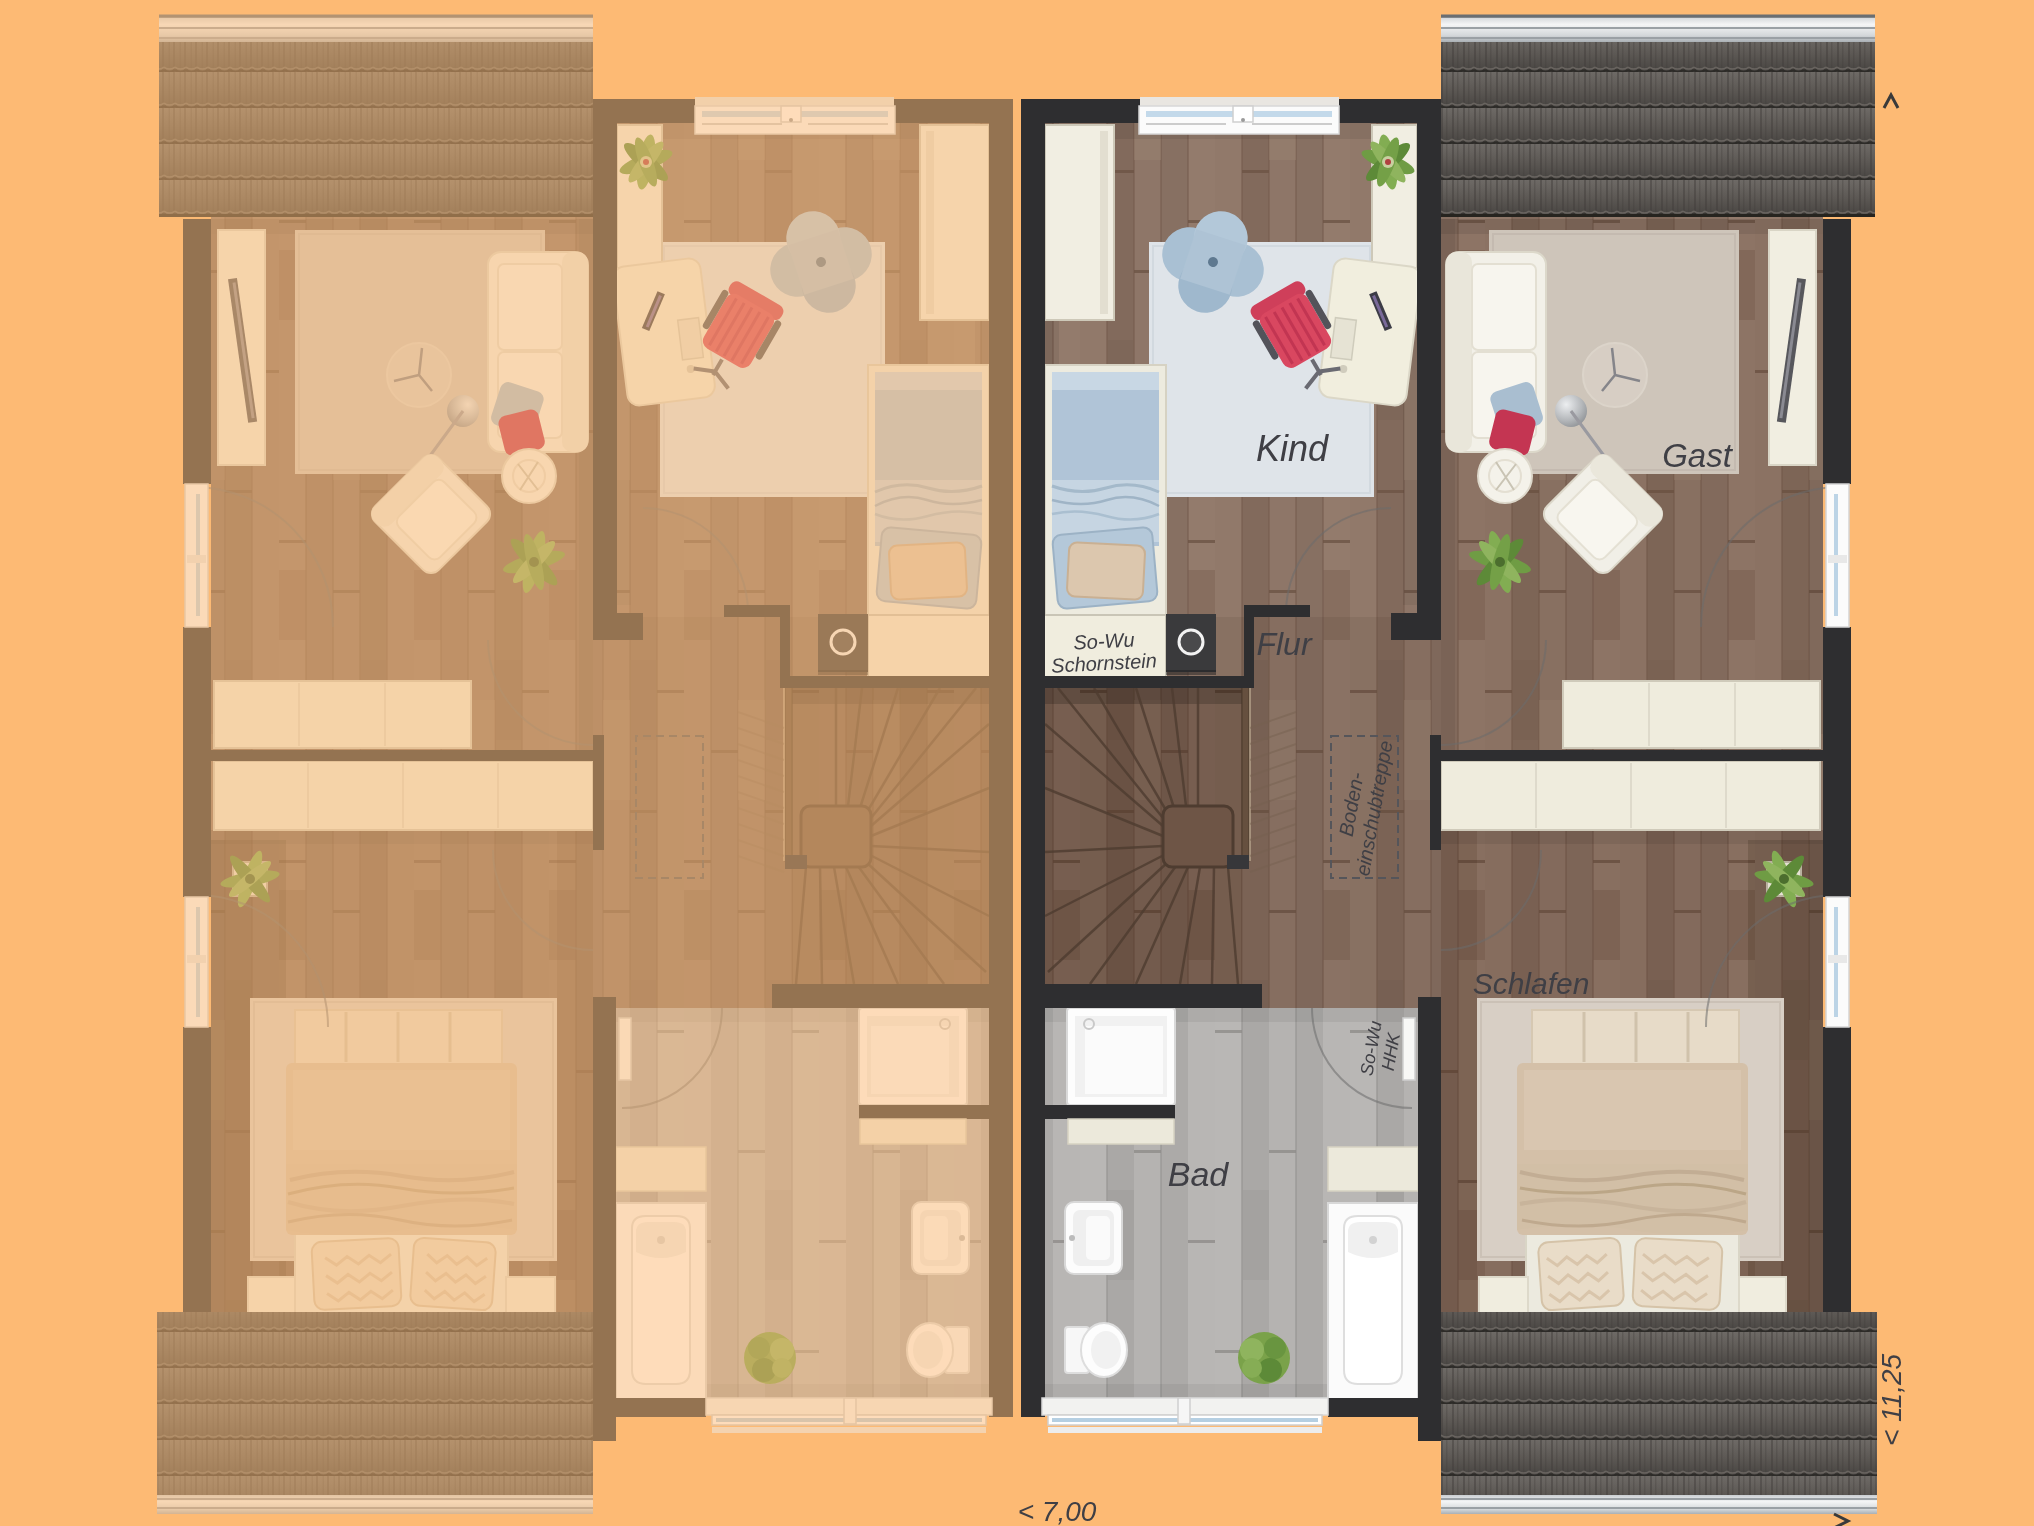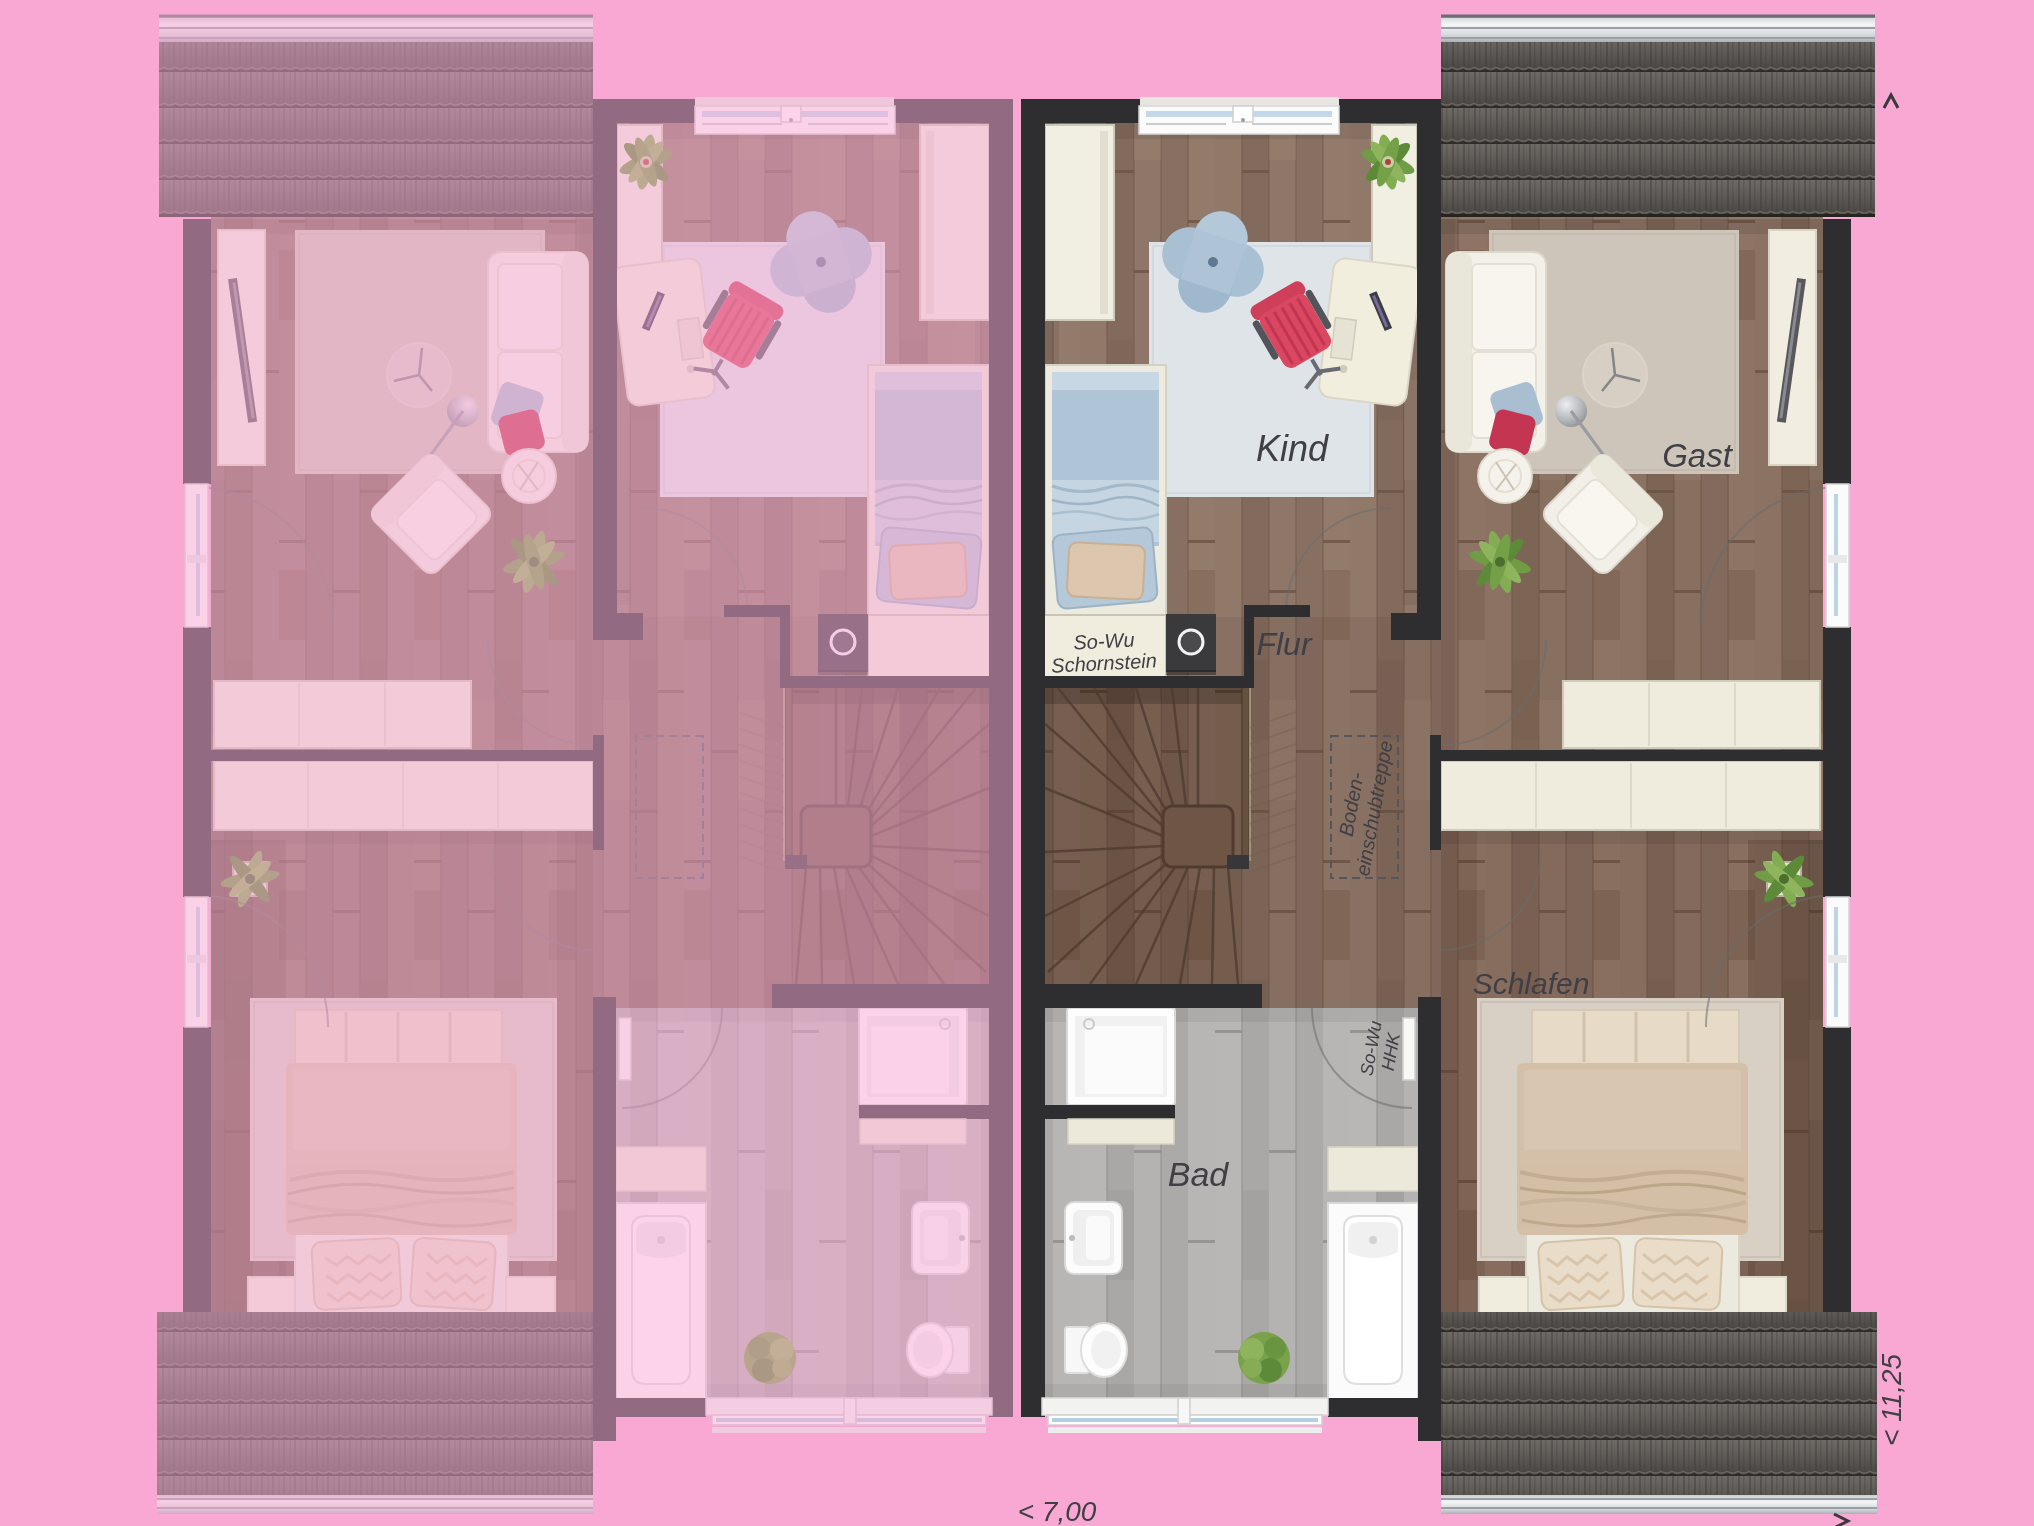--- a/index.html
+++ b/index.html
@@ -1,16 +1,16 @@
 <!DOCTYPE html>
 <html><head>
 <meta charset="utf-8">
 <style>
 html,body{margin:0;padding:0;background:#ffffff;}
-#page{position:relative;width:2034px;height:1526px;background:#f9a8d4;overflow:hidden;font-family:"Liberation Sans",sans-serif;}
+#page{position:relative;width:2034px;height:1526px;background:#fdba74;overflow:hidden;font-family:"Liberation Sans",sans-serif;}
 text{font-family:"Liberation Sans",sans-serif;font-style:italic;fill:#3f3f45;}
 </style>
 </head>
 <body>
 
 <div id="page">
 <svg width="2034" height="1526" viewBox="0 0 2034 1526">
 <defs>
 <linearGradient id="tg" x1="0" y1="0" x2="0" y2="1">
 <stop offset="0" stop-color="#6e6a66"></stop>

